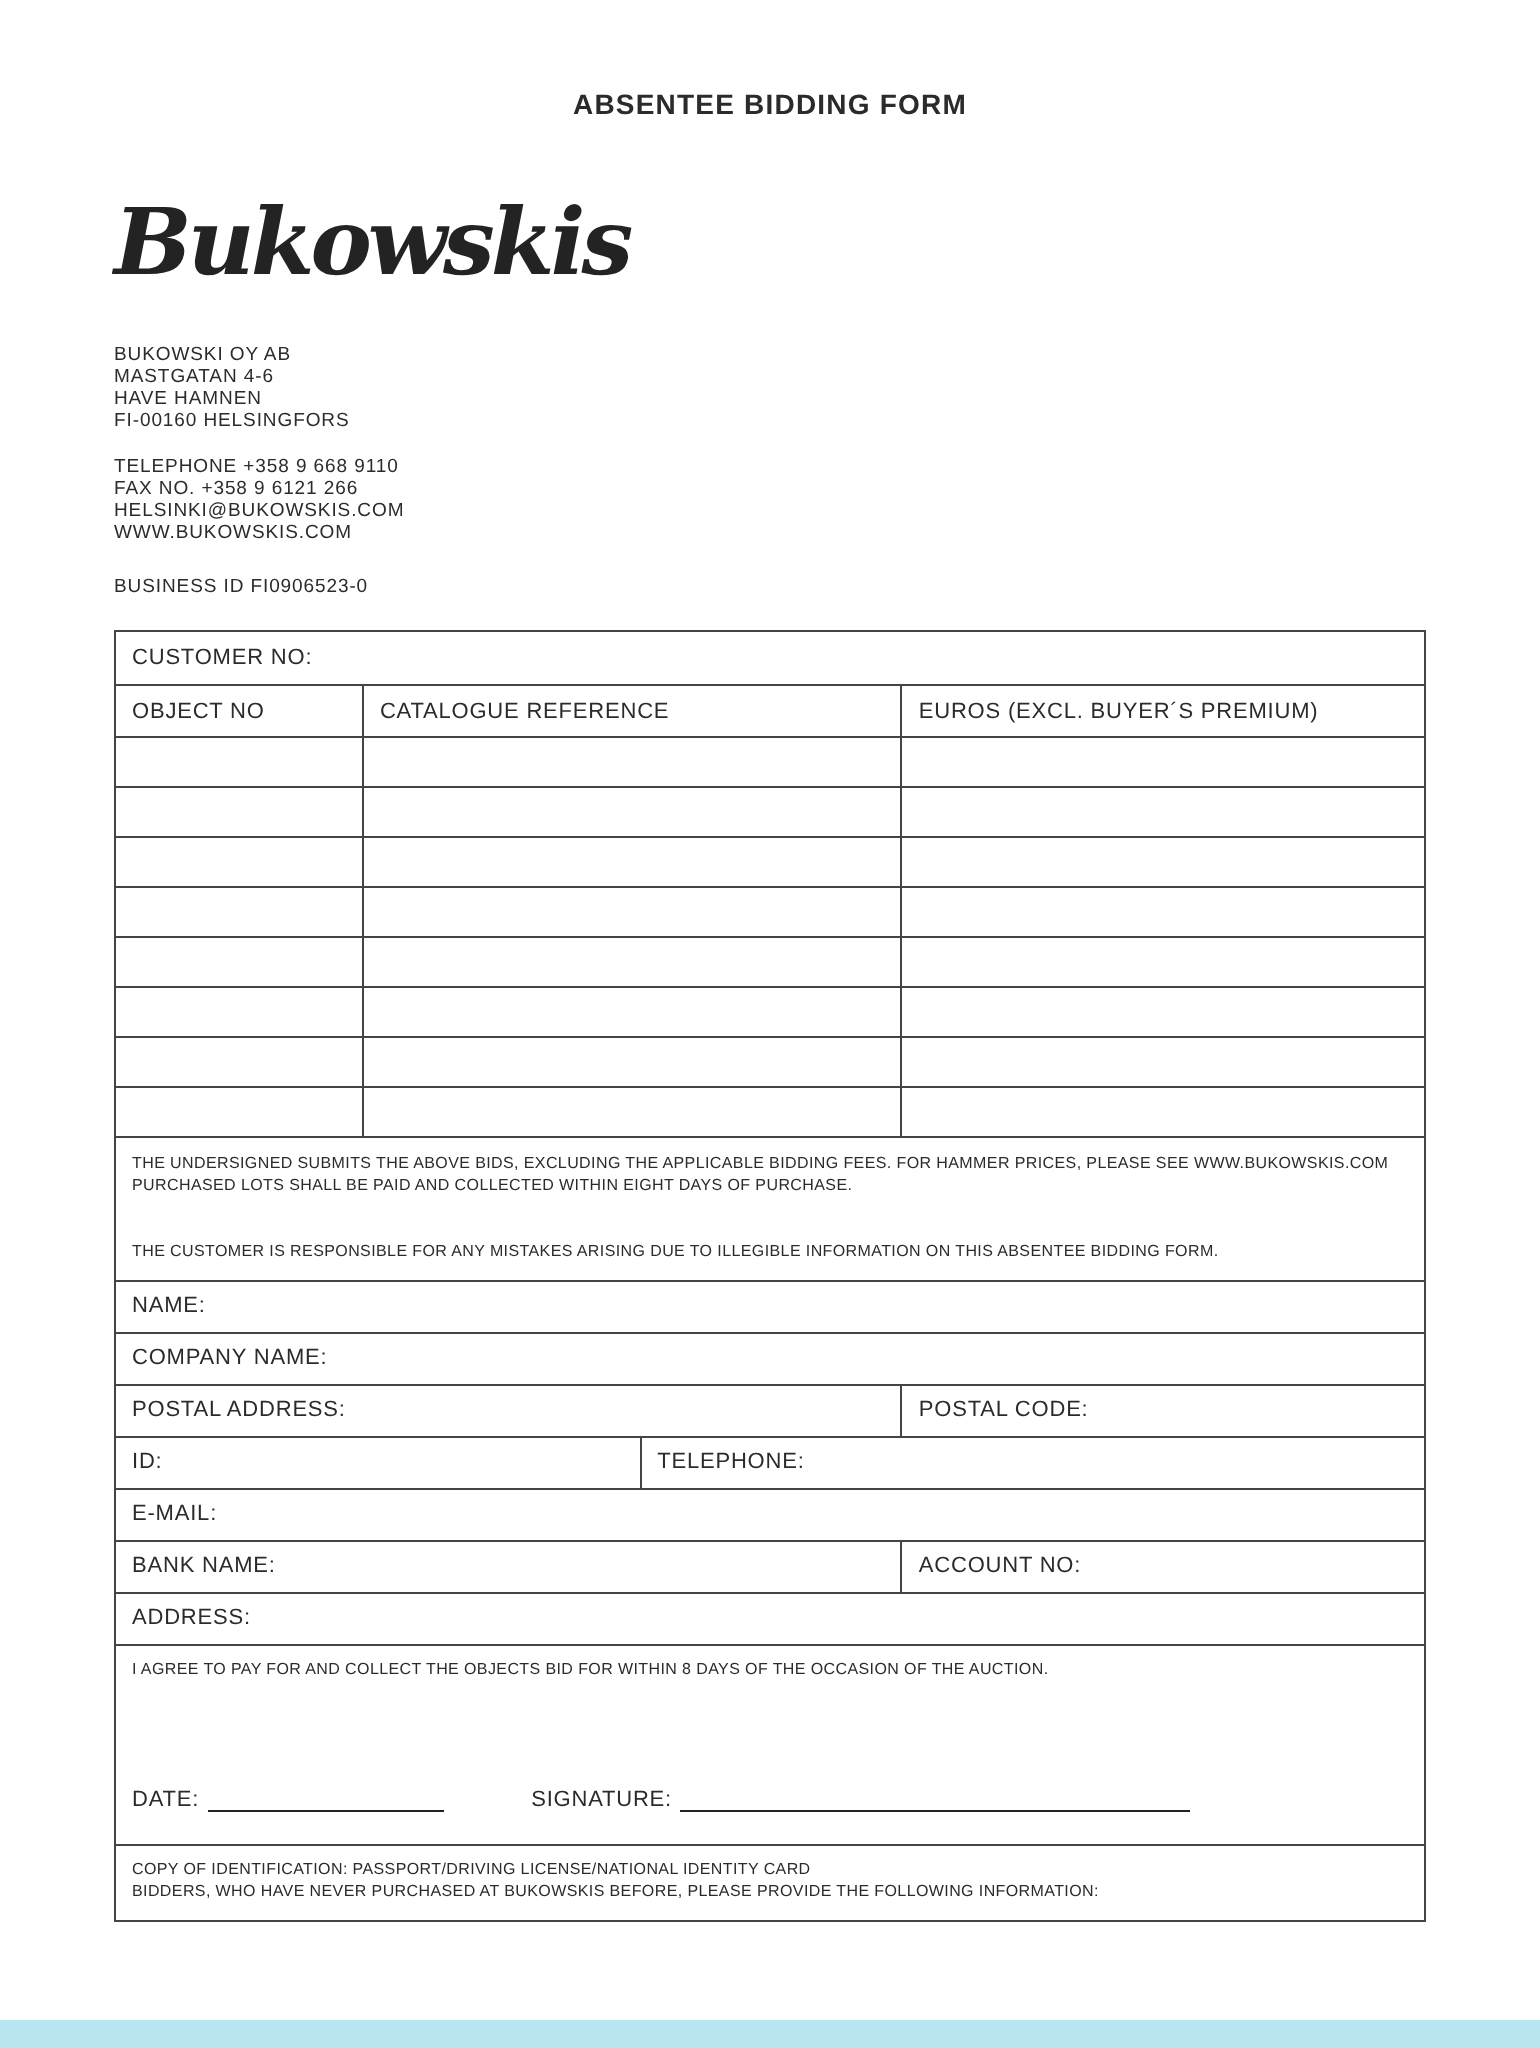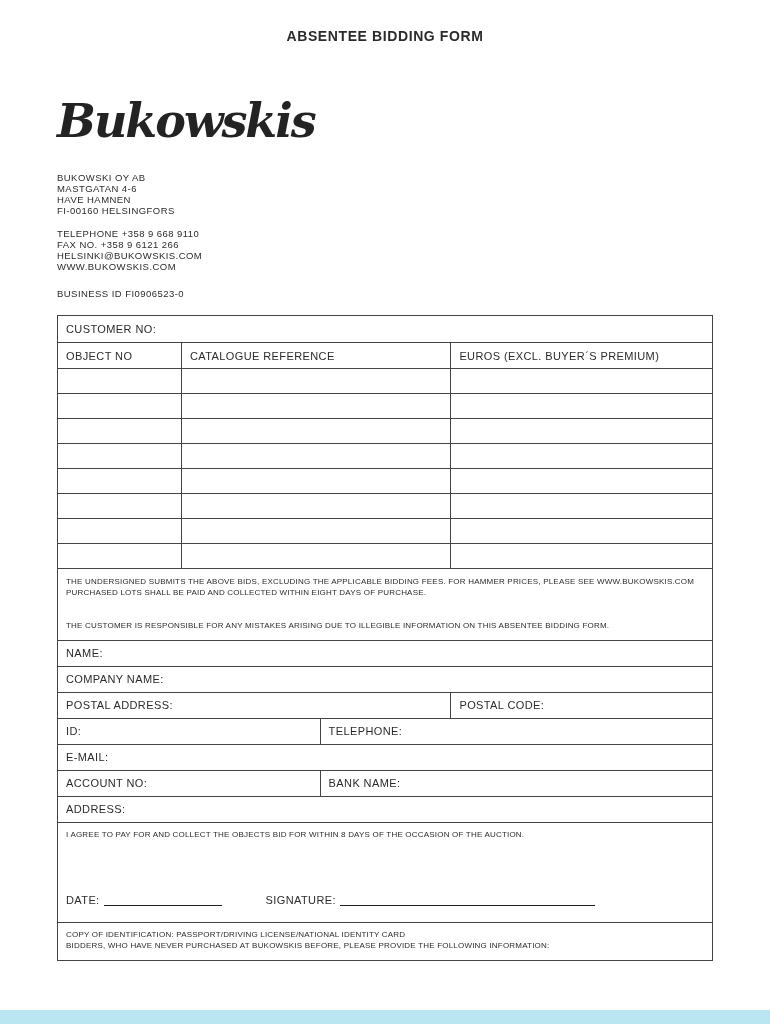--- a/index.html
+++ b/index.html
@@ -11,20 +11,21 @@
     position: relative;
   }
   .page { position: relative; width: 770px; height: 1024px; background: #ffffff; overflow: hidden; }
 
   .title {
     text-align: center;
     padding-top: 28px;
     font-size: 14px;
     font-weight: bold;
     letter-spacing: .6px;
+    margin-top: 16px;
   }
 
   .logo {
     position: absolute; left: 57px; top: 94px;
     font-family: "DejaVu Serif", serif;
     font-style: italic;
     font-weight: 600;
     font-size: 46px;
     letter-spacing: -2px;
     color: #232323;
@@ -203,25 +204,25 @@
       </div>
     </div>
 
     <div class="row h26" style="border-color: rgb(68, 68, 68);">
       <div class="cell w100">
         <span>E-MAIL:</span>
       </div>
     </div>
 
     <div class="row h26" style="border-color: rgb(68, 68, 68);">
-      <div class="cell w40" style="border-left-color: rgb(68, 68, 68);">
-        <span>ACCOUNT NO:</span>
-      </div>
       <div class="cell w60">
         <span>BANK NAME:</span>
+      </div>
+      <div class="cell w40" style="border-left-color: rgb(68, 68, 68);">
+        <span>ACCOUNT NO:</span>
       </div>
     </div>
 
     <div class="row h26" style="border-color: rgb(68, 68, 68);">
       <div class="cell w100">
         <span>ADDRESS:</span>
       </div>
     </div>
 
     <div class="agreement" style="border-color: rgb(68, 68, 68);">

